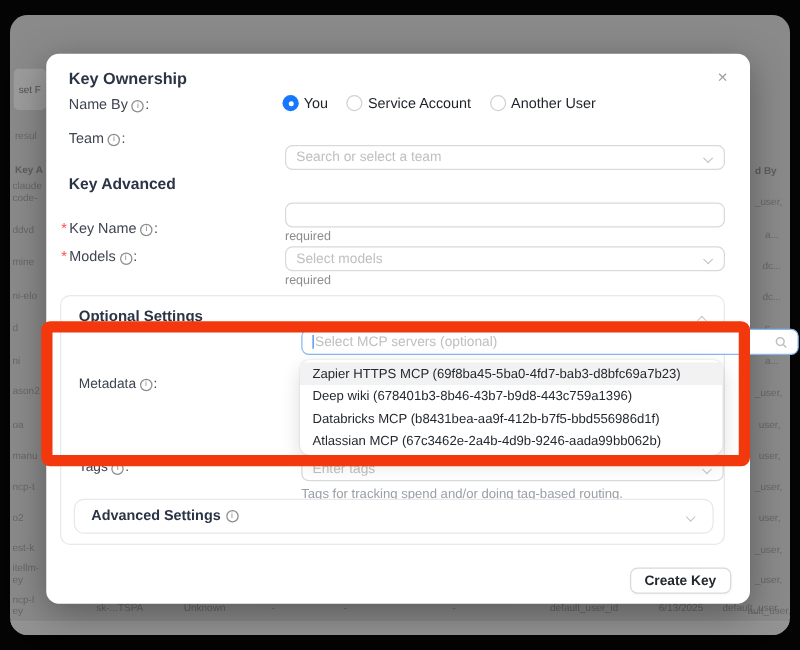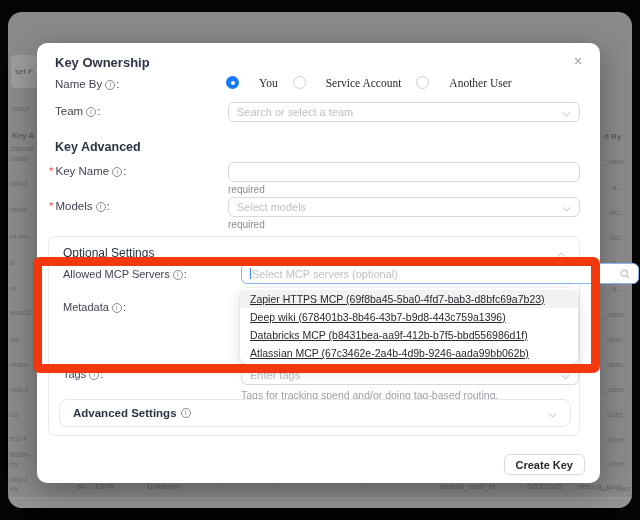--- a/index.html
+++ b/index.html
@@ -37,50 +37,50 @@
     display:flex; align-items:center; padding:0 8px; }
   .placeholder { color:#bfbfbf; font-size:11px; }
   .chev { margin-left:auto; width:8px; height:8px; position:relative; flex:0 0 auto; }
   .chev::before { content:""; position:absolute; left:0; top:1px; width:6px; height:6px;
     border-right:1.4px solid #bfbfbf; border-bottom:1.4px solid #bfbfbf; transform:rotate(45deg) scale(.8); }
   .chev.up::before { transform:rotate(-135deg) scale(.8); top:4px; }
   .hint { position:absolute; left:191px; font-size:10px; color:#8c8c8c; }
 
   
   .radio-row { position:absolute; left:189px; top:33px; display:flex; gap:15px; align-items:center; }
-  .radio-opt { display:flex; align-items:center; gap:20px; cursor:pointer;font-family:Liberation Serif, serif; }
+  .radio-opt { display:flex; align-items:center; gap:4px; cursor:pointer; }
   .radio-circ { width:13px; height:13px; border-radius:50%; border:1px solid #d0d0d0; background:#fff; }
   .radio-circ.sel { border:none; background:#1677ff; position:relative; }
   .radio-circ.sel::after { content:""; position:absolute; left:4.5px; top:4.5px; width:4px; height:4px;
     background:#fff; border-radius:50%; }
   .radio-lbl { font-size:11.5px; color:#1f2329; }
 
   
   .card { position:absolute; left:11px; top:193px; width:532px; height:200px;
     border:1px solid #e6e8ec; border-radius:8px; background:#fff; }
-  .card-h { position:absolute; left:14px; top:9px; font-size:12px; font-weight:400; color:#2b3445; }
+  .card-h { position:absolute; left:14px; top:9px; font-size:12px; font-weight:700; color:#2b3445; }
   .card .lbl { font-size:11px; }
   .mcp-input { position:absolute; left:192px; top:26px; width:398px; height:21px;
     border:1.4px solid #88b7ef; border-radius:6px; background:#fff;
     display:flex; align-items:center; padding:0 8px; }
   .caret { width:1px; height:11px; background:#3b82f6; margin-right:1px; }
   .search-ico { margin-left:auto; flex:0 0 auto; }
 
   .subcard { position:absolute; left:10px; top:162px; width:512px; height:28px;
     border:1px solid #e6e8ec; border-radius:8px; background:#fff;
     display:flex; align-items:center; padding:0 13px; }
   .subcard-h { font-size:11.5px; font-weight:700; color:#2b3445; }
   .subcard .chev { margin-left:auto; }
 
   
   .dropdown { position:absolute; left:203px; top:245px; width:338px; background:#fff;
     border-radius:8px; box-shadow:0 6px 16px rgba(0,0,0,.14), 0 0 0 1px rgba(0,0,0,.04);
     padding:2px 0; z-index:20; }
   .dd-item { height:18px; display:flex; align-items:center; padding:0 10px;
-    font-size:10.5px; color:#24292f; white-space:nowrap; cursor:pointer;text-decoration:underline; }
+    font-size:10.5px; color:#24292f; white-space:nowrap; cursor:pointer; }
   .dd-item.active { background:#f2f2f2; }
 
   .create-btn { position:absolute; right:15px; bottom:8px; height:21px; padding:0 11px;
     background:#fff; border:1px solid #d9d9d9; border-radius:6px; font-size:11px; font-weight:600;
     color:#24292f; display:flex; align-items:center; box-shadow:0 1px 2px rgba(0,0,0,.04); cursor:pointer; }
 
   
   .red-box { position:absolute; left:33px; top:257px; width:567px; height:116px;
     border:9px solid #f2380c; border-radius:7px; z-index:50; pointer-events:none; }
 
@@ -161,49 +161,46 @@
       </span>
       <span class="radio-opt">
         <span class="radio-circ"></span>
         <span class="radio-lbl">Another User</span>
       </span>
     </div>
 
     <div class="lbl" style="left:18px;top:62px">
       <span>Team</span><span class="info"></span>:
     </div>
-    <div class="control" style="top:59px">
+    <div class="control" style="top:73px">
       <span class="placeholder">Search or select a team</span>
       <span class="chev"></span>
     </div>
 
     <div class="section-h" style="top:97px">Key Advanced</div>
 
-    <div class="lbl" style="left:12px;top:122px">
+    <div class="lbl" style="left:12px;top:134px">
       <span class="req">*</span><span>Key Name</span><span class="info"></span>:
     </div>
     <div class="control" style="top:119px"></div>
     <div class="hint" style="top:141px">required</div>
 
     <div class="lbl" style="left:12px;top:157px">
       <span class="req">*</span><span>Models</span><span class="info"></span>:
     </div>
     <div class="control" style="top:154px">
       <span class="placeholder">Select models</span>
       <span class="chev"></span>
     </div>
     <div class="hint" style="top:176px">required</div>
 
     <div class="card">
       <div class="card-h">Optional Settings</div>
       <span class="chev up" style="position:absolute;right:13px;top:12px"></span>
 
-      <div class="lbl" style="left:14px;top:31px">
-        <span>Allowed MCP Servers</span><span class="info"></span>:
-      </div>
       <div class="mcp-input">
         <span class="caret"></span>
         <span class="placeholder">Select MCP servers (optional)</span>
         <svg class="search-ico" width="10" height="10" viewBox="0 0 10 10">
           <circle cx="4.2" cy="4.2" r="3.1" fill="none" stroke="#bfbfbf" stroke-width="1.2"></circle>
           <line x1="6.6" y1="6.6" x2="9" y2="9" stroke="#bfbfbf" stroke-width="1.2"></line>
         </svg>
       </div>
 
       <div class="lbl" style="left:14px;top:64px">

